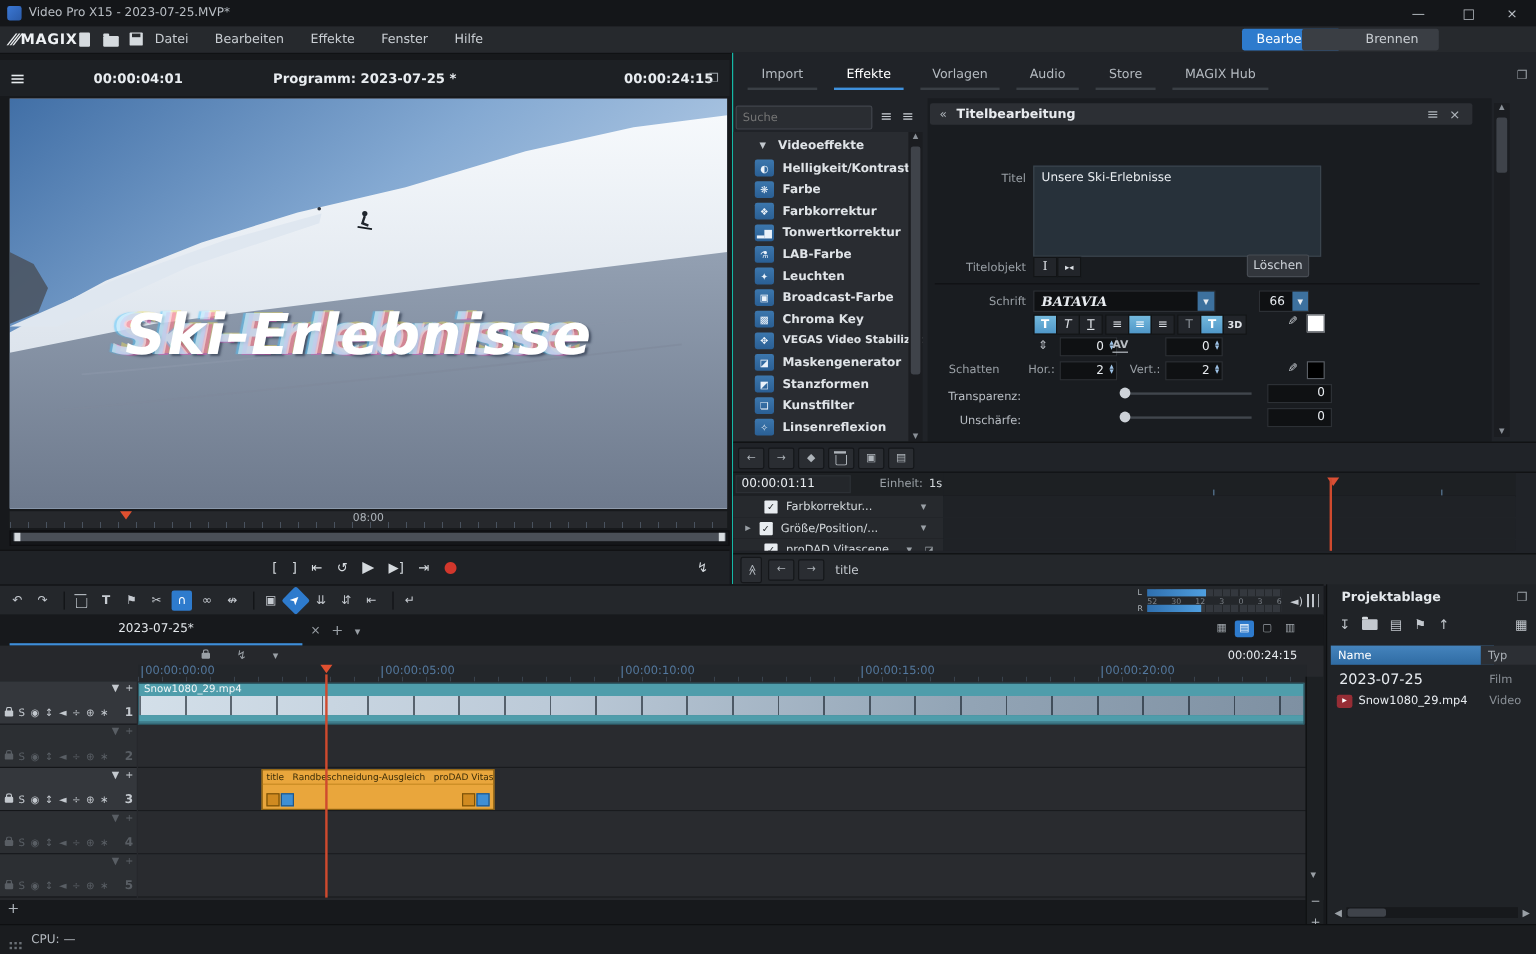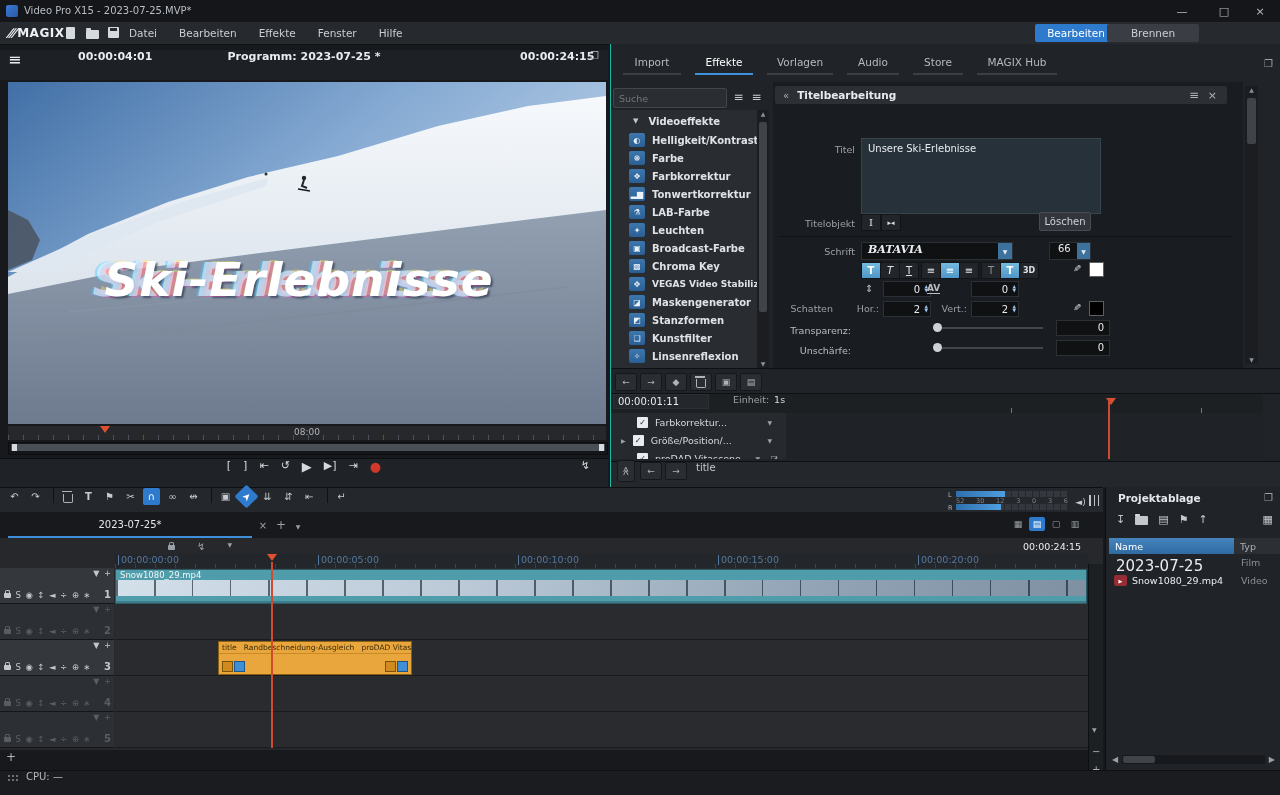--- a/index.html
+++ b/index.html
@@ -1,20 +1,20 @@
 <!DOCTYPE html>
 <html><head>
 <meta charset="utf-8">
 <style>
   html,body{margin:0;padding:0;background:#000;}
   #app{position:relative;width:1280px;height:795px;background:#17191c;
        font-family:"DejaVu Sans","Liberation Sans",sans-serif;color:#c9ced4;
        font-size:10px;overflow:hidden;-webkit-font-smoothing:antialiased;}
   .abs{position:absolute;}
-  .flex{display:flex;align-items:flex-start;}
+  .flex{display:flex;align-items:center;}
   .ib{display:inline-flex;align-items:center;justify-content:center;color:#c6cbd1;}
   
   .titlebar{left:0;top:0;width:1280px;height:22px;background:#141619;}
   .appicon{left:6px;top:5px;width:12px;height:12px;background:linear-gradient(135deg,#3b78d4,#2a5aa8);border-radius:2px;}
   .wtitle{left:24px;top:5px;color:#b9bec4;font-size:10px;}
   .winbtn{top:0;width:28px;height:22px;color:#b9bec4;font-size:11px;}
   .menubar{left:0;top:22px;width:1280px;height:22px;background:#26292d;border-bottom:1px solid #101214;}
   .brand{left:8px;top:4px;font-weight:bold;font-size:12px;color:#eef1f4;letter-spacing:.5px;}
   .brand .sl{display:inline-block;transform:skewX(-25deg);letter-spacing:-2px;margin-right:2px;}
   .fileico{top:5px;}
@@ -149,21 +149,21 @@
     <span class="abs fileico" style="left:86px;"><span class="icon-folder"></span></span>
     <span class="abs fileico" style="left:108px;"><span class="icon-save"></span></span>
     <div class="abs flex" style="left:118px;top:0;height:22px;">
       <span class="menuitem">Datei</span>
       <span class="menuitem">Bearbeiten</span>
       <span class="menuitem">Effekte</span>
       <span class="menuitem">Fenster</span>
       <span class="menuitem">Hilfe</span>
     </div>
     <div class="abs modebtn" style="right:163px;width:82px;background:#2e7bcd;color:#fff;">Bearbeiten</div>
-    <div class="abs modebtn" style="right:81px;width:92px;background:#3a3e44;color:#c9ced3;">Brennen</div>
+    <div class="abs modebtn" style="right:81px;width:78px;background:#3a3e44;color:#c9ced3;padding-left:36px;">Brennen</div>
   </div>
 
   <div class="abs pv-head flex">
     <span class="ib" style="margin-left:8px;font-size:16px;color:#e8ecf0;">≡</span>
     <span class="pv-time" style="position:absolute;left:78px;">00:00:04:01</span>
     <span class="pv-time" style="position:absolute;left:0;right:0;text-align:center;">Programm: 2023-07-25 *</span>
     <span class="pv-time" style="position:absolute;left:520px;">00:00:24:15</span>
     <span style="position:absolute;left:590px;color:#9aa0a6;">❐</span>
   </div>
 
@@ -677,21 +677,21 @@
     </div>
     <div class="colname">
       <span>Name</span>
       <span style="margin-left:auto;font-size:6px;">▼</span>
     </div>
     <div class="coltyp">
         <span>Typ</span>
       </div>
 
     <div class="abs flex" style="left:3px;top:70px;right:4px;height:18px;">
-      <span style="margin-left:7px;color:#e8ecf0;font-size:15px;">2023-07-25</span>
+      <span style="margin-left:7px;color:#e8ecf0;font-size:12px;">2023-07-25</span>
       <span style="position:absolute;left:132px;color:#8a9097;font-size:9.5px;">Film</span>
     </div>
     <div class="abs flex" style="left:3px;top:88px;right:4px;height:18px;">
       <span class="vicon" style="margin-left:5px;">▶</span>
       <span style="margin-left:5px;color:#e8ecf0;font-size:9.5px;">Snow1080_29.mp4</span>
       <span style="position:absolute;left:132px;color:#8a9097;font-size:9.5px;">Video</span>
     </div>
 
     <div class="abs flex" style="left:2px;right:2px;bottom:4px;height:11px;">
       <span class="tlbtn">◀</span>

